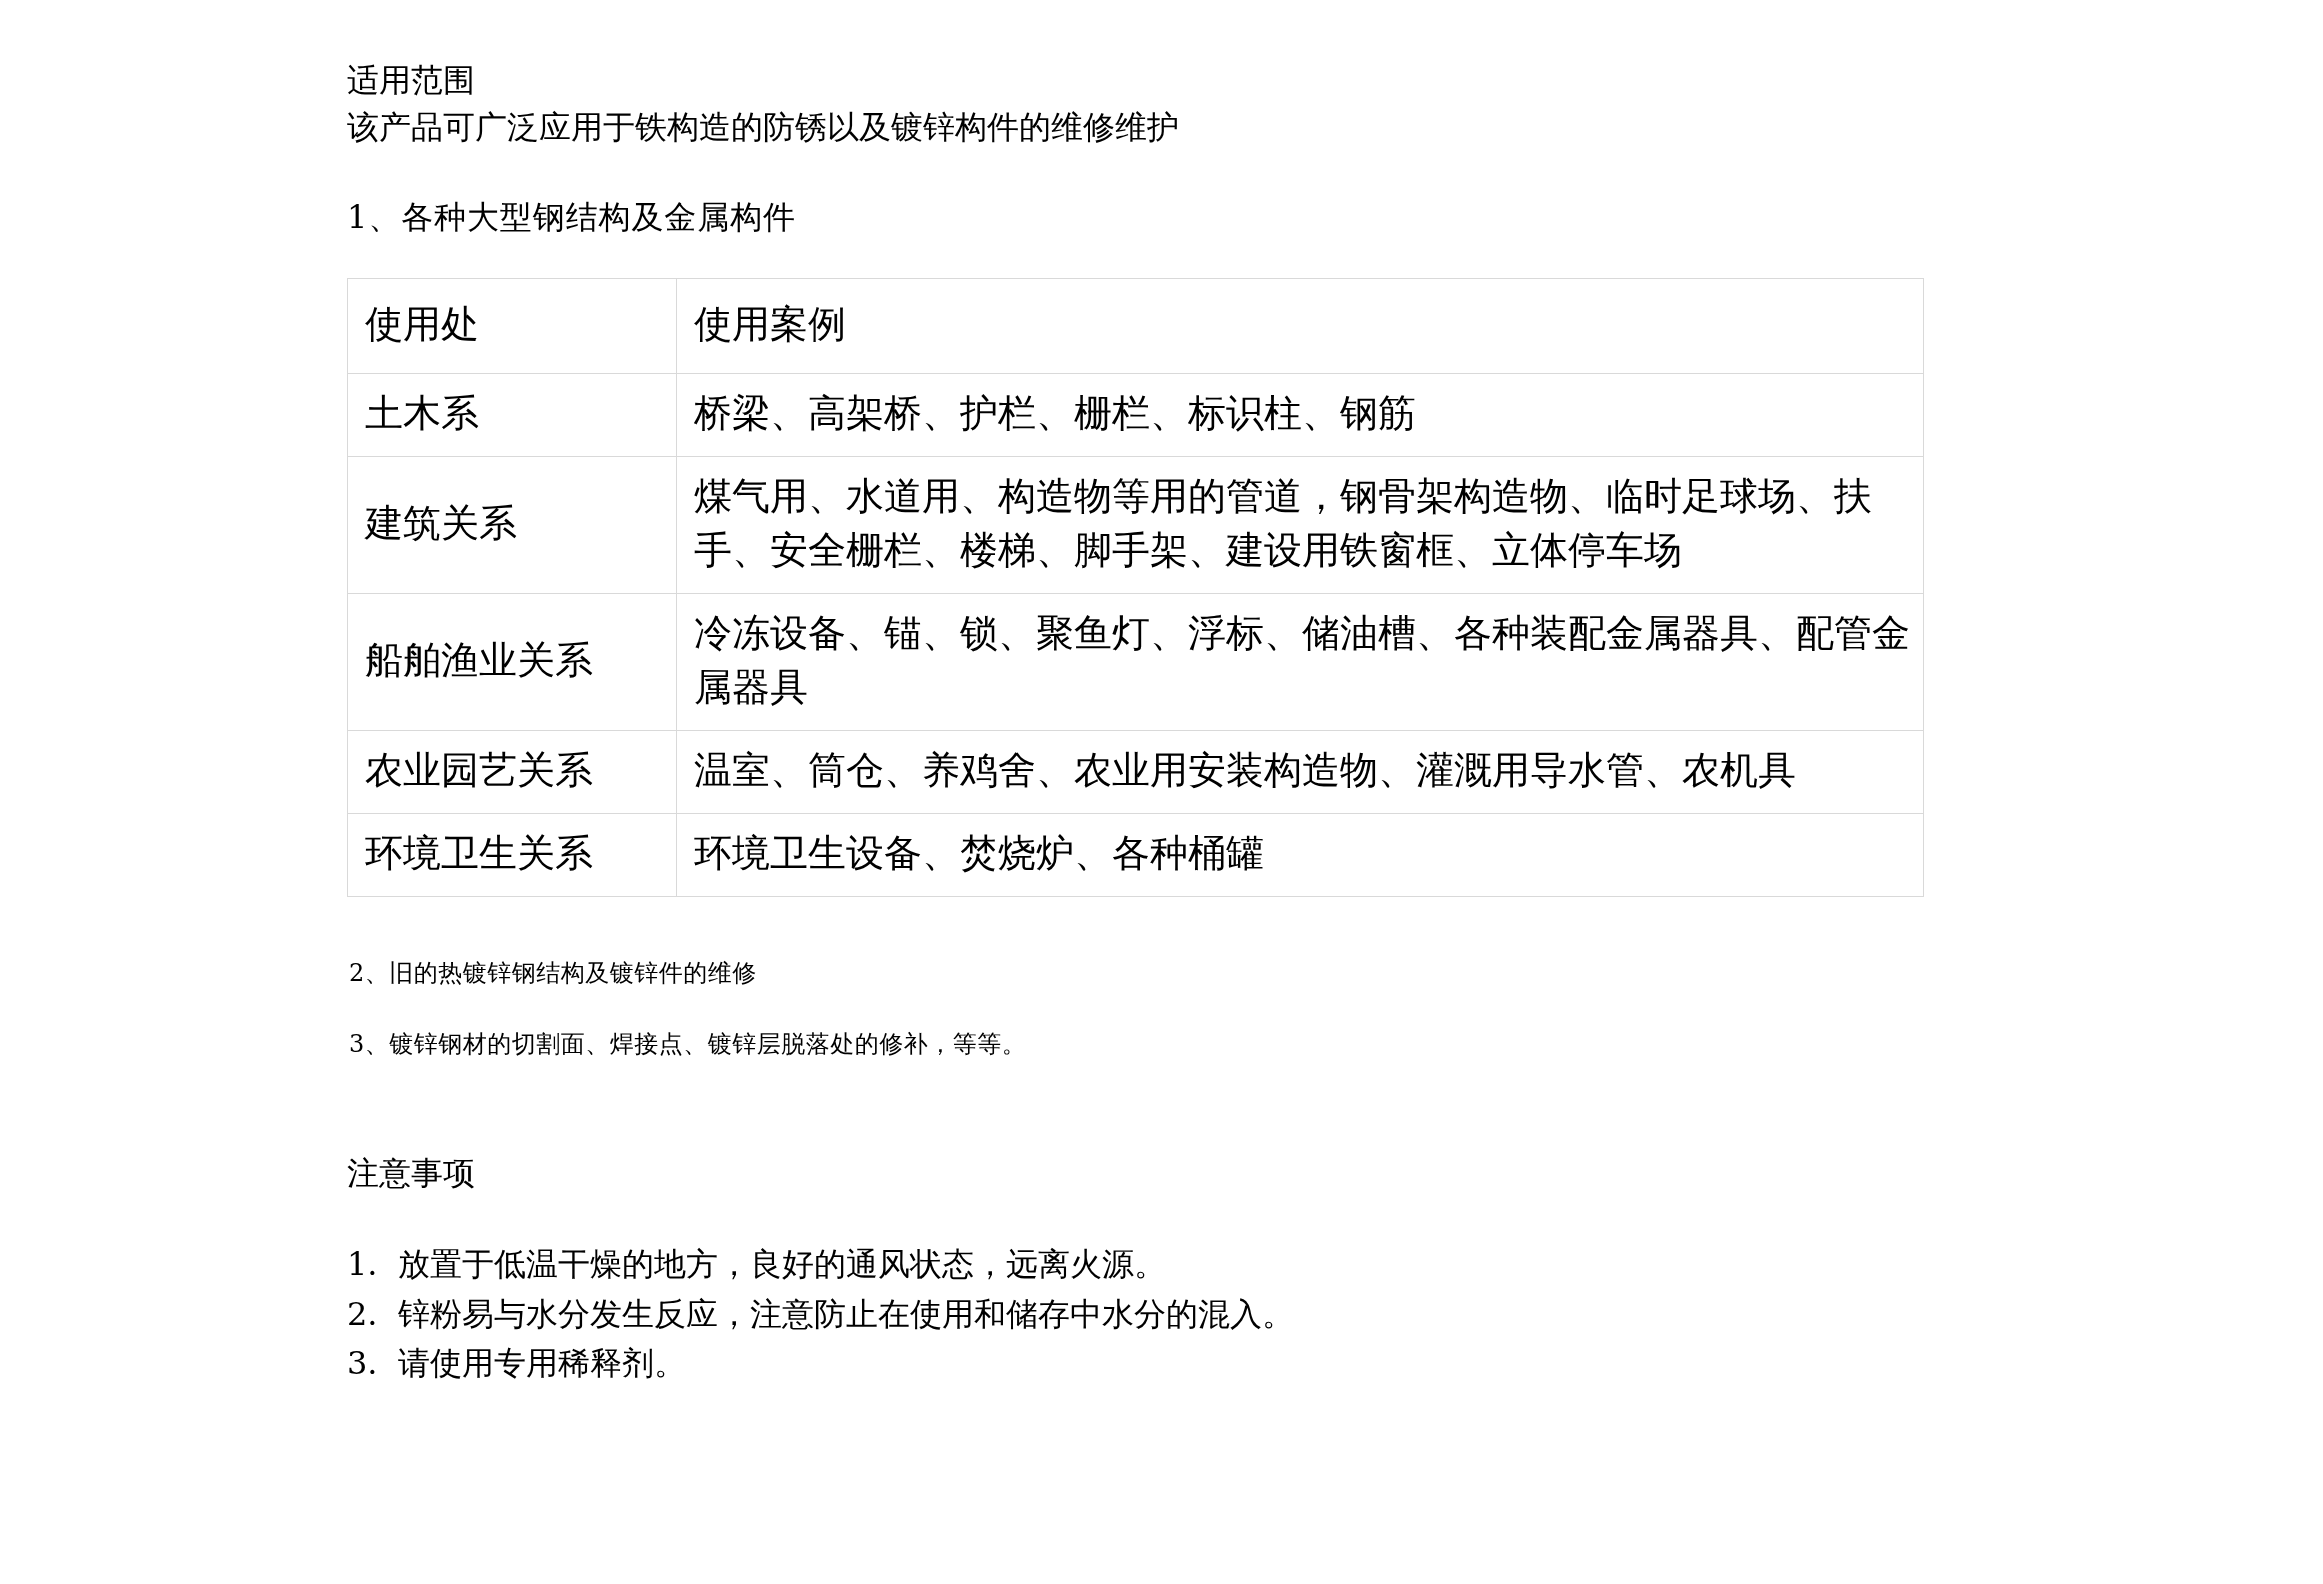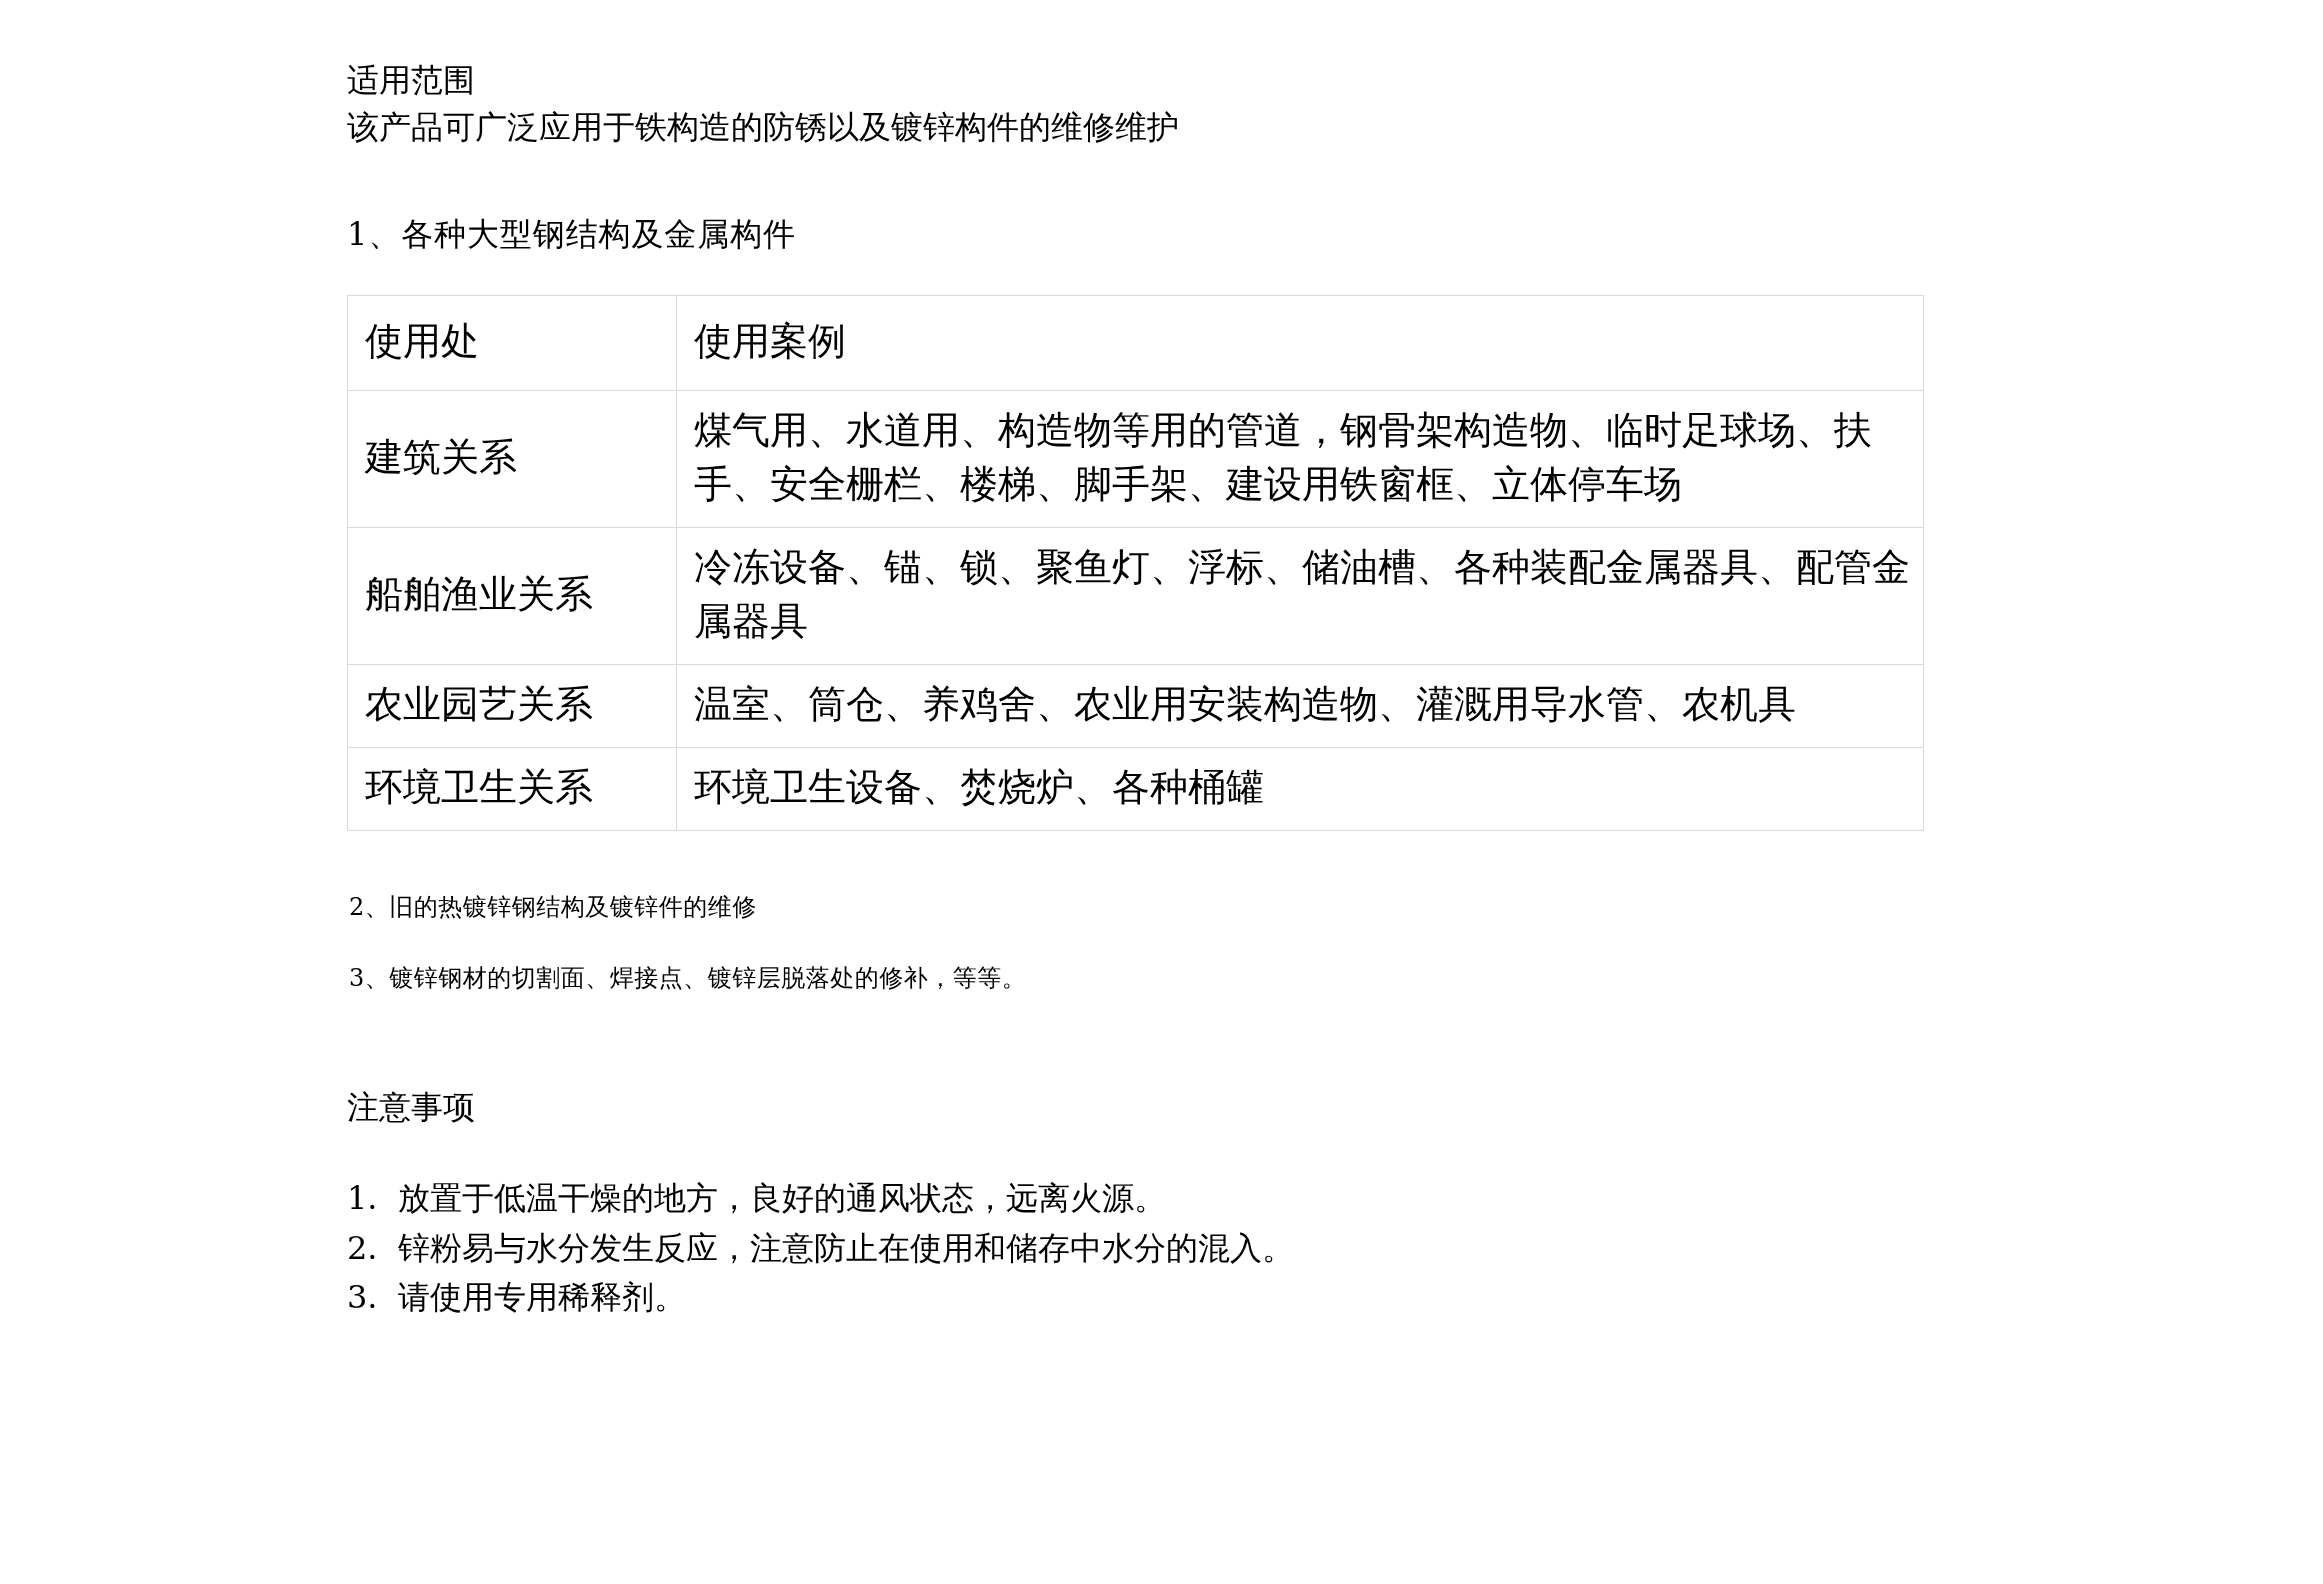--- a/index.html
+++ b/index.html
@@ -36,21 +36,20 @@
 
   .heading {
     font-size: 32px;
     line-height: 1.5;
   }
 
   .section-title {
     font-size: 32px;
     line-height: 1.5;
     letter-spacing: 0.9px;
-    margin-top: 17px;
   }
 
   table.usage-table {
     border-collapse: collapse;
     width: 1537px;
     margin-top: 37px;
     margin-bottom: 37px;
     table-layout: fixed;
   }
   table.usage-table td {
@@ -107,20 +106,24 @@
 
     <div class="section-title indent-1">1、各种大型钢结构及金属构件</div>
 
     <table class="usage-table">
       <tbody>
         <tr class="head">
           <td class="col-a">使用处</td>
           <td class="col-b">使用案例</td>
         </tr>
         <tr>
+          <td class="col-a">土木系</td>
+          <td class="col-b">桥梁、高架桥、护栏、栅栏、标识柱、钢筋</td>
+        </tr>
+        <tr>
           <td class="col-a">建筑关系</td>
           <td class="col-b">煤气用、水道用、构造物等用的管道，钢骨架构造物、临时足球场、扶手、安全栅栏、楼梯、脚手架、建设用铁窗框、立体停车场</td>
         </tr>
         <tr>
           <td class="col-a">船舶渔业关系</td>
           <td class="col-b">冷冻设备、锚、锁、聚鱼灯、浮标、储油槽、各种装配金属器具、配管金属器具</td>
         </tr>
         <tr>
           <td class="col-a">农业园艺关系</td>
           <td class="col-b">温室、筒仓、养鸡舍、农业用安装构造物、灌溉用导水管、农机具</td>

